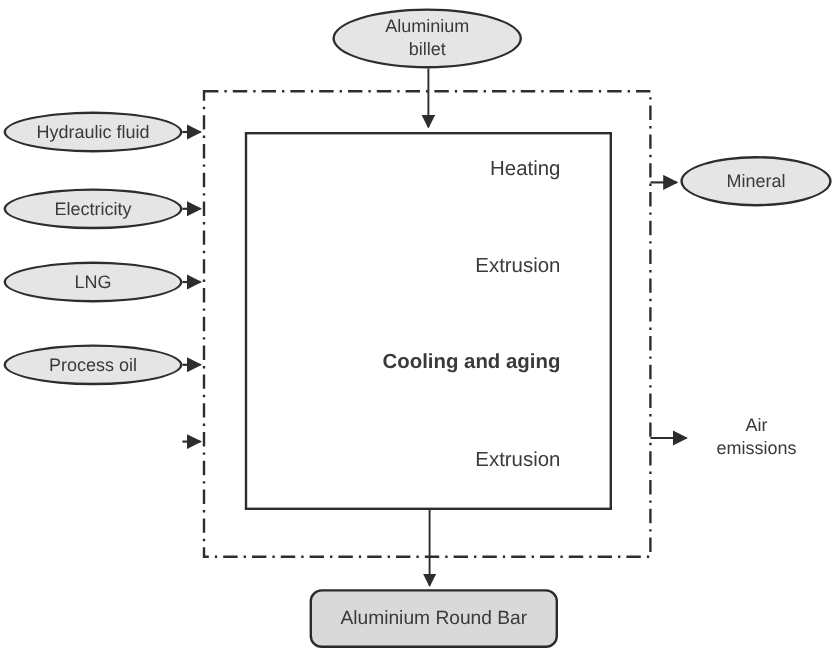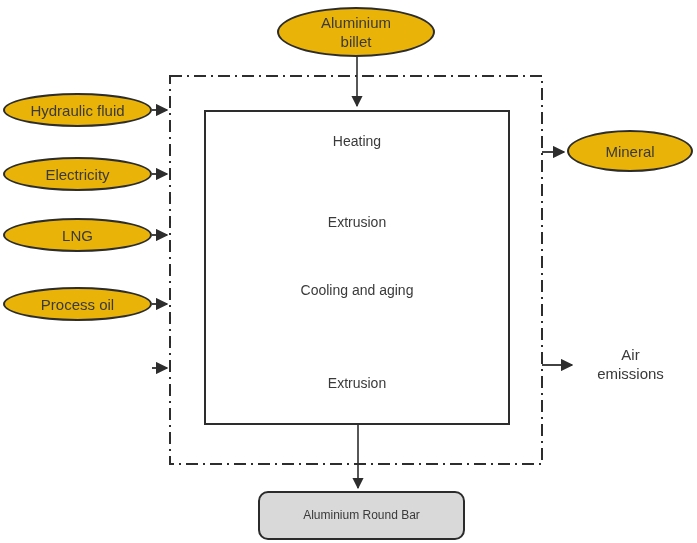--- a/index.html
+++ b/index.html
@@ -17,27 +17,27 @@
     font-size:15px;
     line-height:19px;
     color:#3a3a3a;
   }
   .ellipse{
     position:absolute;
     border:2px solid #2d2d2d;
     border-radius:50%;
     display:flex;align-items:center;justify-content:center;
     box-sizing:border-box;
-    background:#eab308;
+    background:#e5e5e5;
   }
   .proc-label{
     position:absolute;
     width:220px;
-    text-align:center;
-    font-size:14px;
+    text-align:right;
+    font-size:17px;
     line-height:20px;
   }
   #inner-box{
     position:absolute;
     left:204px;top:110px;width:306px;height:315px;
     border:2px solid #2d2d2d;
     box-sizing:border-box;
     background:#ffffff;
   }
   #product-box{
@@ -106,27 +106,27 @@
     <div class="label">LNG</div>
   </div>
   <div class="ellipse" style="left:3px;top:287px;width:149px;height:34px;">
     <div class="label">Process oil</div>
   </div>
 
   <div id="inner-box"></div>
 
   <div class="proc-label" style="left:247px;top:131px;">Heating</div>
   <div class="proc-label" style="left:247px;top:212px;">Extrusion</div>
-  <div class="proc-label" style="left:247px;top:280px;">Cooling and aging</div>
+  <div class="proc-label" style="left:247px;top:292px;font-weight:bold;">Cooling and aging</div>
   <div class="proc-label" style="left:247px;top:373px;">Extrusion</div>
 
   <div class="ellipse" style="left:567px;top:130px;width:126px;height:42px;">
     <div class="label">Mineral</div>
   </div>
 
   <div id="air-emissions-label" class="label">Air
 emissions</div>
 
   <div id="product-box">
-    <div class="label" style="font-size:12px;">Aluminium Round Bar</div>
+    <div class="label" style="font-size:16px;">Aluminium Round Bar</div>
   </div>
 
 </div>
 
 </body></html>

